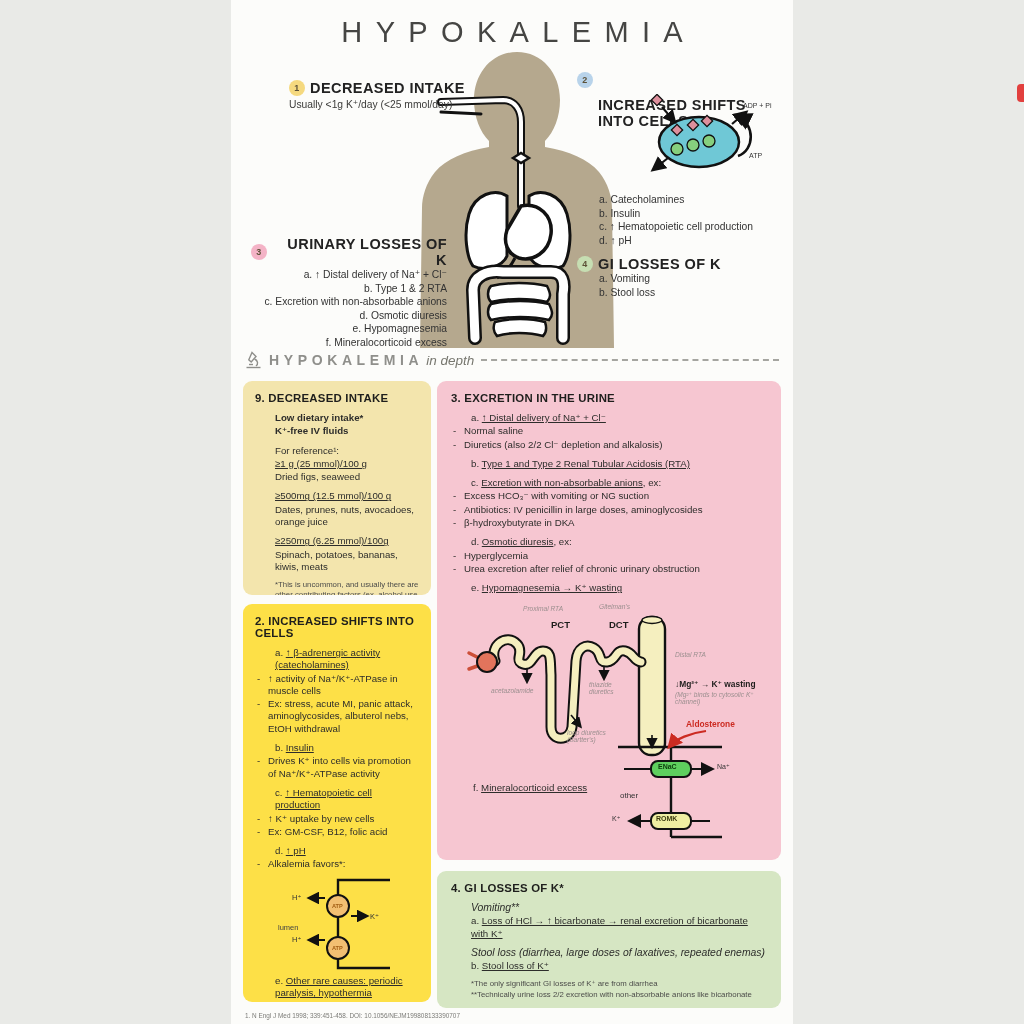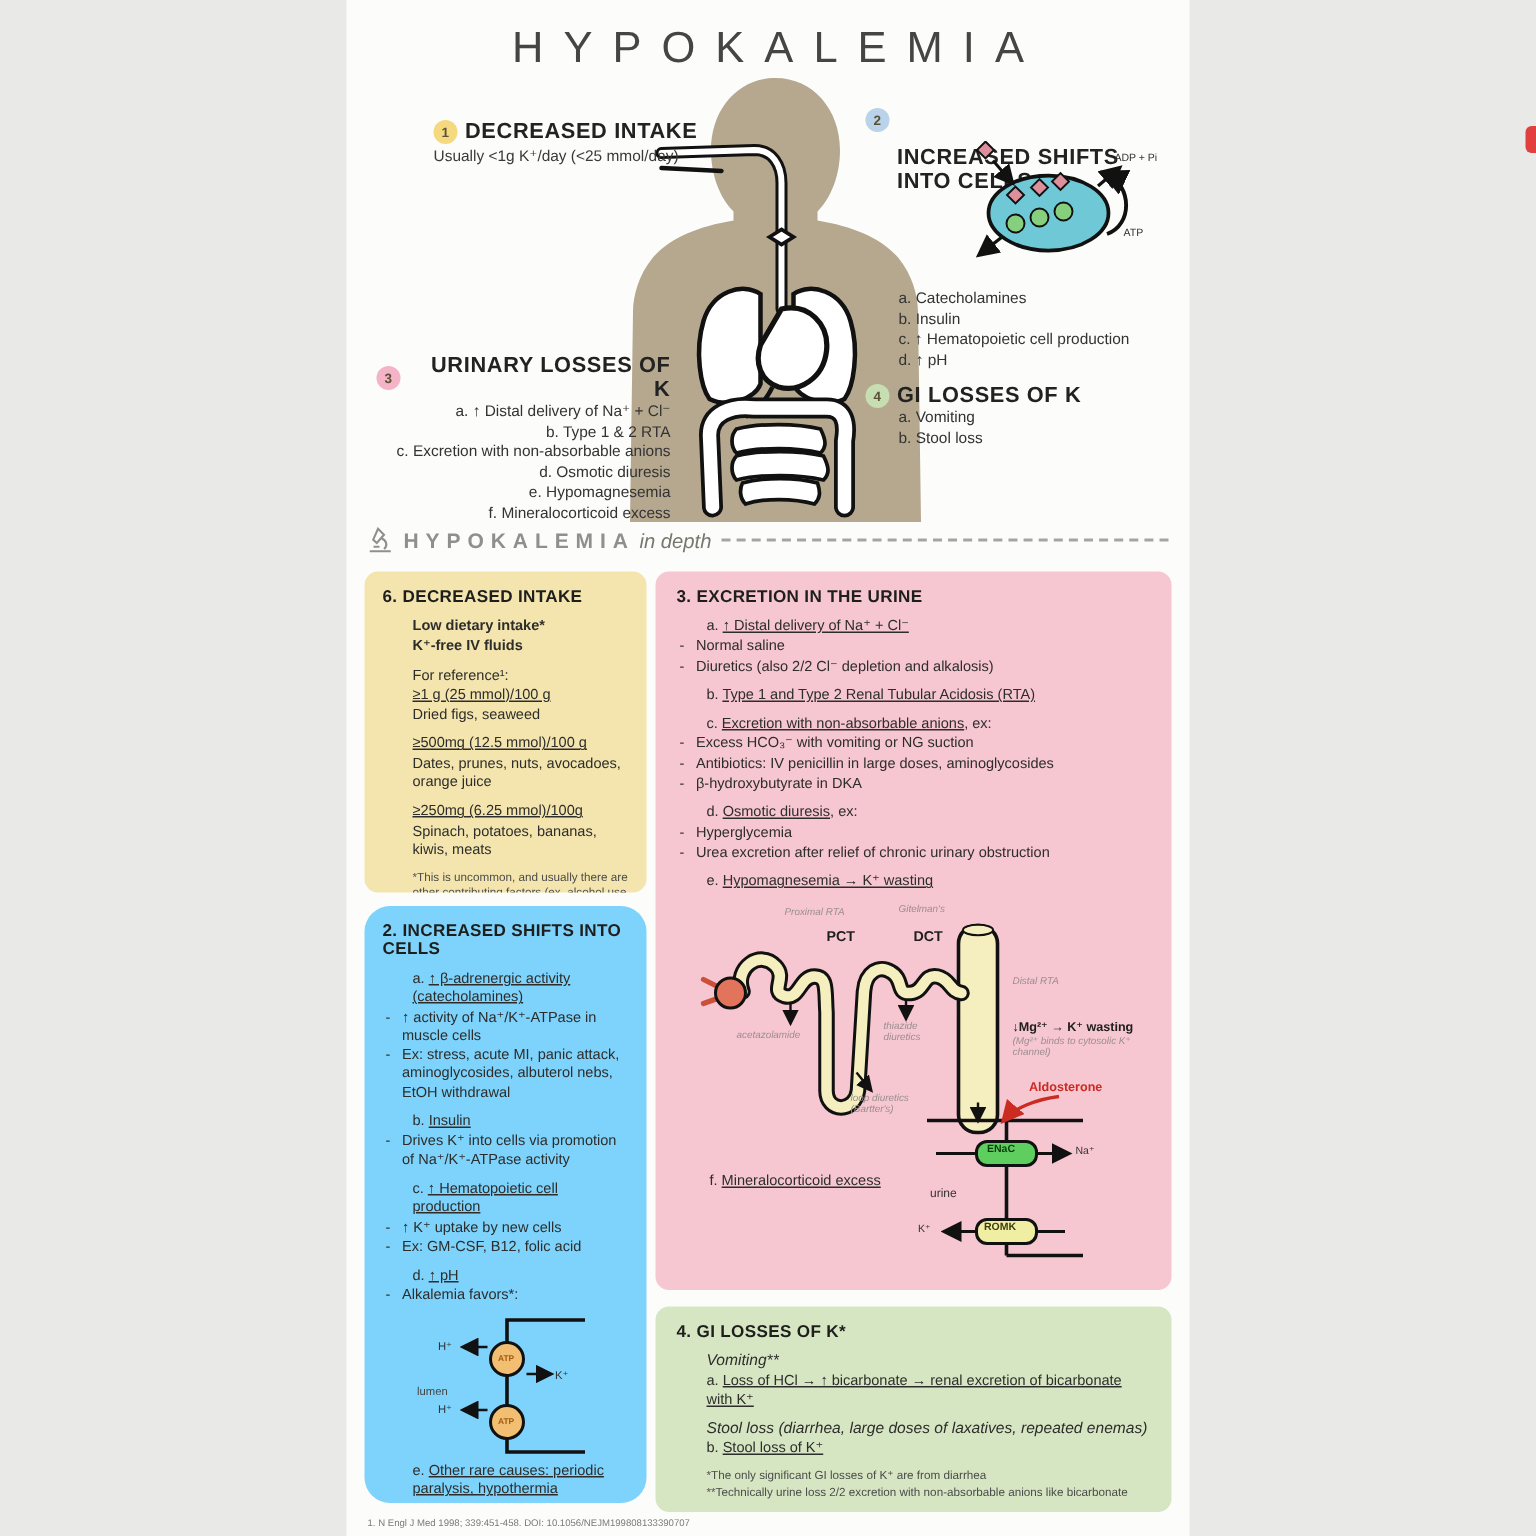--- a/index.html
+++ b/index.html
@@ -171,36 +171,36 @@
         <line x1="1.5" y1="16.5" x2="15.5" y2="16.5" stroke="#8f8f8b" stroke-width="1.4"></line>
         <line x1="4" y1="13.5" x2="8" y2="13.5" stroke="#8f8f8b" stroke-width="1.4"></line>
       </svg>
     </span>
     <span class="div-title">HYPOKALEMIA</span>
     <span class="div-sub">in depth</span>
     <span class="div-dash"></span>
   </div>
 
   <div class="box" style="left: 12px; top: 381px; width: 188px; height: 214px; background: rgb(243, 229, 173);">
-    <div class="box-h">6. DECREASED INTAKE</div>
+    <div class="box-h">9. DECREASED INTAKE</div>
     <div>
         <div class="ln bold"><span class="main">Low dietary intake*</span></div>
         <div class="ln bold"><span class="main">K⁺-free IV fluids</span></div>
         <div class="ln sp-top"><span class="main">For reference¹:</span></div>
         <div class="ln u"><span class="main">≥1 g (25 mmol)/100 g</span></div>
         <div class="ln "><span class="main">Dried figs, seaweed</span></div>
         <div class="ln u sp-top"><span class="main">≥500mg (12.5 mmol)/100 g</span></div>
         <div class="ln "><span class="main">Dates, prunes, nuts, avocadoes, orange juice</span></div>
         <div class="ln u sp-top"><span class="main">≥250mg (6.25 mmol)/100g</span></div>
         <div class="ln "><span class="main">Spinach, potatoes, bananas, kiwis, meats</span></div>
         <div class="ln fn sp-top"><span class="main">*This is uncommon, and usually there are other contributing factors (ex. alcohol use in favor of meals)</span></div>
       </div>
   </div>
 
-  <div class="box" style="left: 12px; top: 604px; width: 188px; height: 398px; background: #7dd3fc; border-radius: 17px;">
+  <div class="box" style="left: 12px; top: 604px; width: 188px; height: 398px; background: #fde047;">
     <div class="box-h">2. INCREASED SHIFTS INTO CELLS</div>
     <div>
         <div class="ln u"><span class="pre">a. </span><span class="main">↑ β-adrenergic activity (catecholamines)</span></div>
         <div class="ln b"><span class="main">↑ activity of Na⁺/K⁺-ATPase in muscle cells</span></div>
         <div class="ln b"><span class="main">Ex: stress, acute MI, panic attack, aminoglycosides, albuterol nebs, EtOH withdrawal</span></div>
         <div class="ln u sp-top"><span class="pre">b. </span><span class="main">Insulin</span></div>
         <div class="ln b"><span class="main">Drives K⁺ into cells via promotion of Na⁺/K⁺-ATPase activity</span></div>
         <div class="ln u sp-top"><span class="pre">c. </span><span class="main">↑ Hematopoietic cell production</span></div>
         <div class="ln b"><span class="main">↑ K⁺ uptake by new cells</span></div>
         <div class="ln b"><span class="main">Ex: GM-CSF, B12, folic acid</span></div>
@@ -298,21 +298,21 @@
           <line x1="54" y1="52" x2="81" y2="52" stroke="#111" stroke-width="2"></line>
           <rect x="81" y="44" width="40" height="16" rx="7" fill="#5ecf5e" stroke="#111" stroke-width="2"></rect>
           <line x1="121" y1="52" x2="141" y2="52" stroke="#111" stroke-width="2" marker-end="url(#ah4)"></line>
           <line x1="140" y1="104" x2="121" y2="104" stroke="#111" stroke-width="2"></line>
           <rect x="81" y="96" width="40" height="16" rx="7" fill="#efeea2" stroke="#111" stroke-width="2"></rect>
           <line x1="81" y1="104" x2="61" y2="104" stroke="#111" stroke-width="2" marker-end="url(#ah4)"></line>
         </svg>
         <div class="diag-label red-lbl" style="left:116px;top:2px;">Aldosterone</div>
         <div class="diag-label" style="left:88px;top:46px;font-weight:700;color:#0b3d0b;">ENaC</div>
         <div class="diag-label" style="left:147px;top:46px;">Na⁺</div>
-        <div class="diag-label" style="left:50px;top:74px;font-size:8px;color:#333;">urine</div>
+        <div class="diag-label" style="left:50px;top:74px;font-size:8px;color:#333;">other</div>
         <div class="diag-label" style="left:86px;top:98px;font-weight:700;color:#3c3c10;">ROMK</div>
         <div class="diag-label" style="left:42px;top:98px;">K⁺</div>
       </div>
 
       <div class="f-line">
           <div class="ln u"><span class="pre">f. </span><span class="main">Mineralocorticoid excess</span></div>
         </div>
     </div>
   </div>
 

